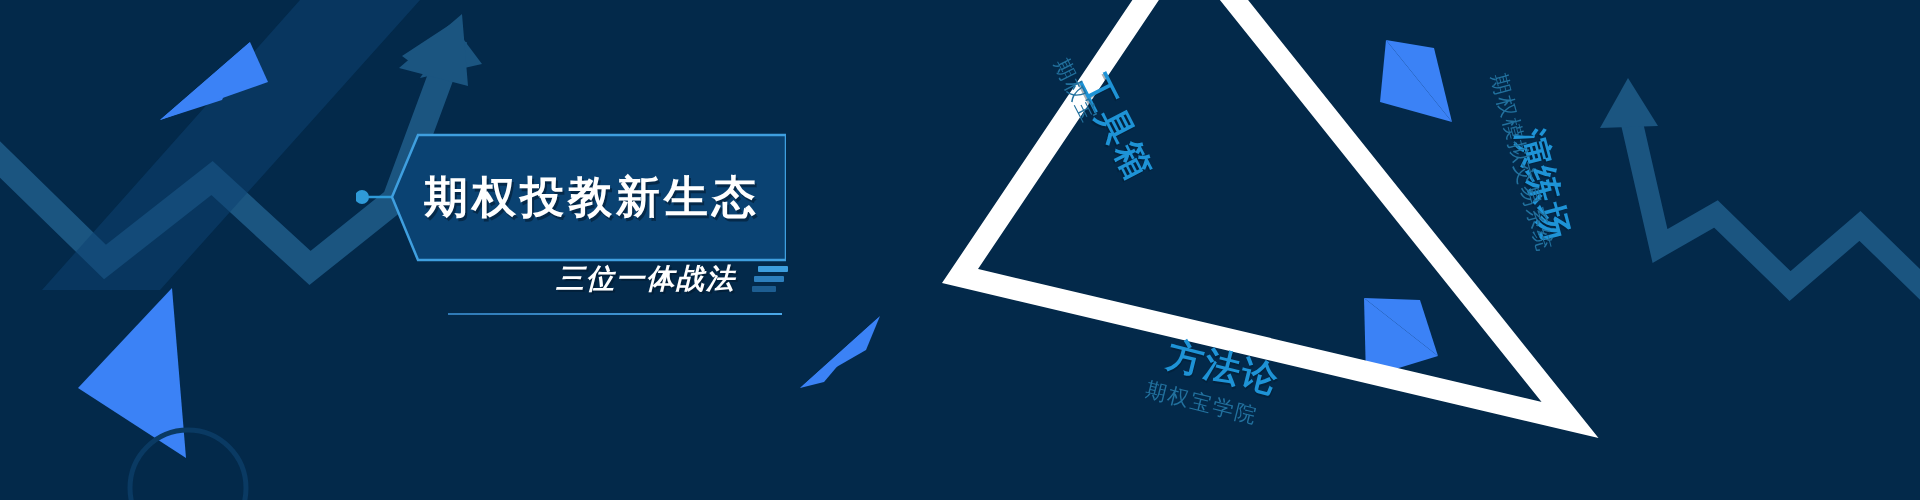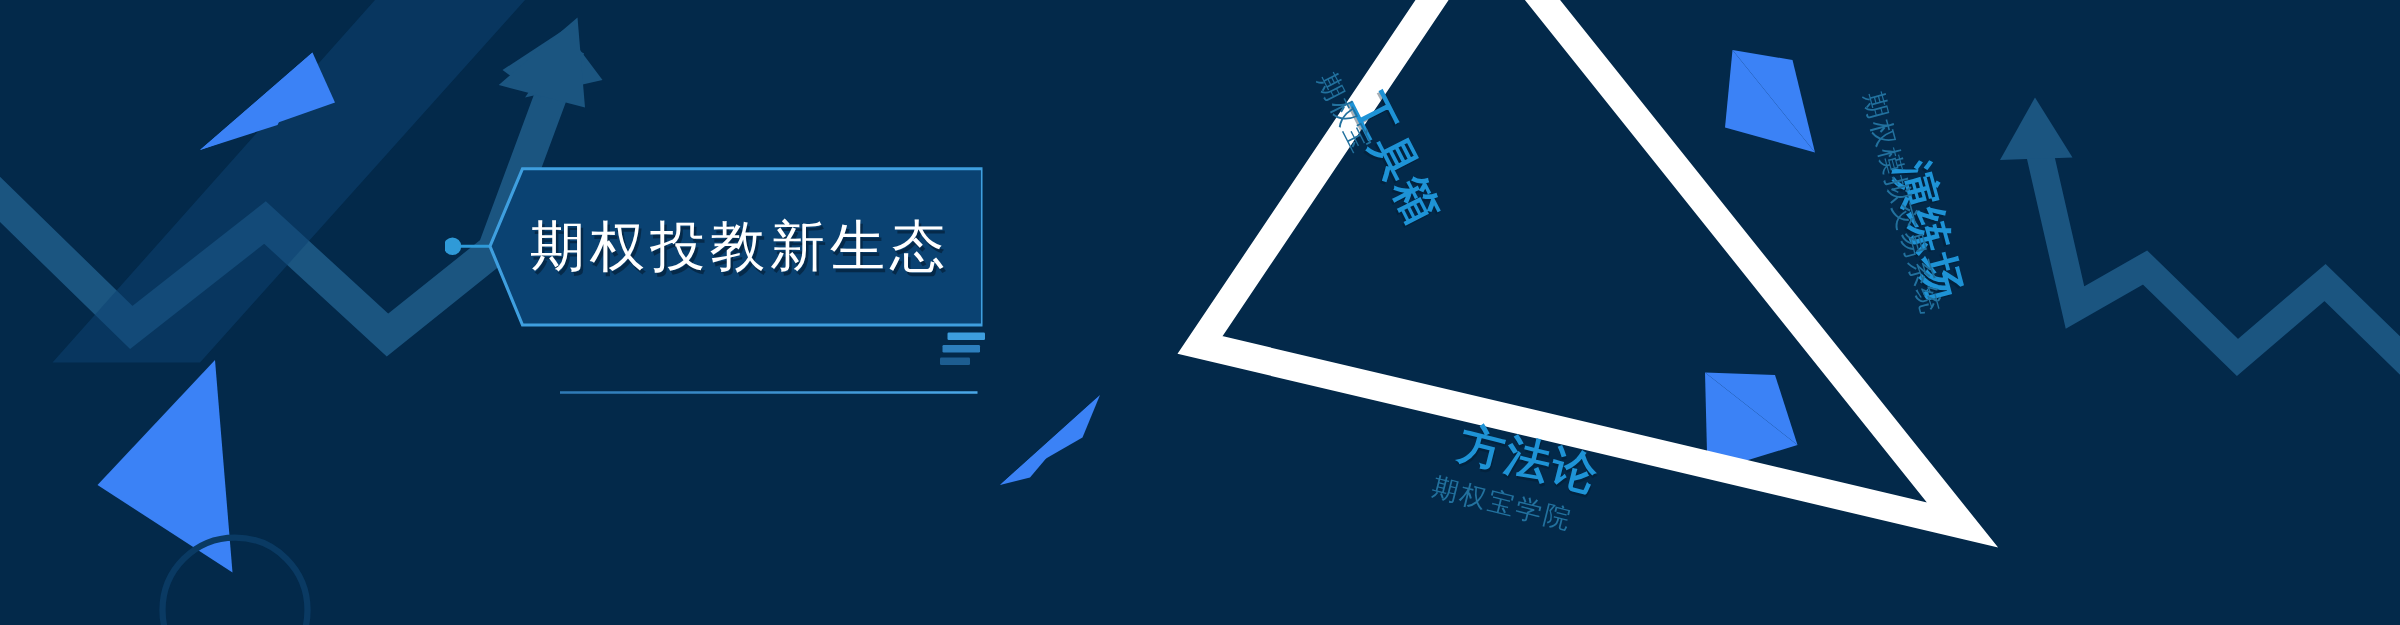--- a/index.html
+++ b/index.html
@@ -25,21 +25,21 @@
     width:430px; height:135px;
   }
   #title-frame-svg { position:absolute; left:0; top:0; }
   #title-text {
     position:absolute;
     left:56px; top:22px;
     width:360px; height:90px;
     display:flex; align-items:center; justify-content:center;
     color:#ffffff;
     font-size:44px;
-    font-weight:normal;
+    font-weight:bold;
     letter-spacing:4px;
     white-space:nowrap;
     text-shadow: 2px 3px 0 rgba(2,22,40,0.55);
     font-family:"DejaVu Sans","Liberation Sans",sans-serif;
   }
 
   
   #subtitle-block {
     position:absolute;
     left:448px; top:255px;
@@ -144,20 +144,21 @@
       <circle cx="6" cy="67" r="7" fill="#2f9ad8"></circle>
       <line x1="12" y1="67" x2="38" y2="67" stroke="#2f9ad8" stroke-width="2.5"></line>
 
       <polygon points="62,5 430,5 430,130 62,130 36,67" fill="#0a4272" stroke="#3f9fdf" stroke-width="2.5"></polygon>
     </svg>
     <div id="title-text">期权投教新生态</div>
   </div>
 
   <div id="subtitle-block">
     <div id="subtitle-row">
+      <span id="subtitle-text">三位一体战法</span>
       <span id="bars-icon">
         <i></i>
           <i></i>
           <i></i>
       </span>
     </div>
     <div id="subtitle-rule"></div>
   </div>
 
   <div class="tri-label tri-main" id="label-toolbox">工具箱</div>

